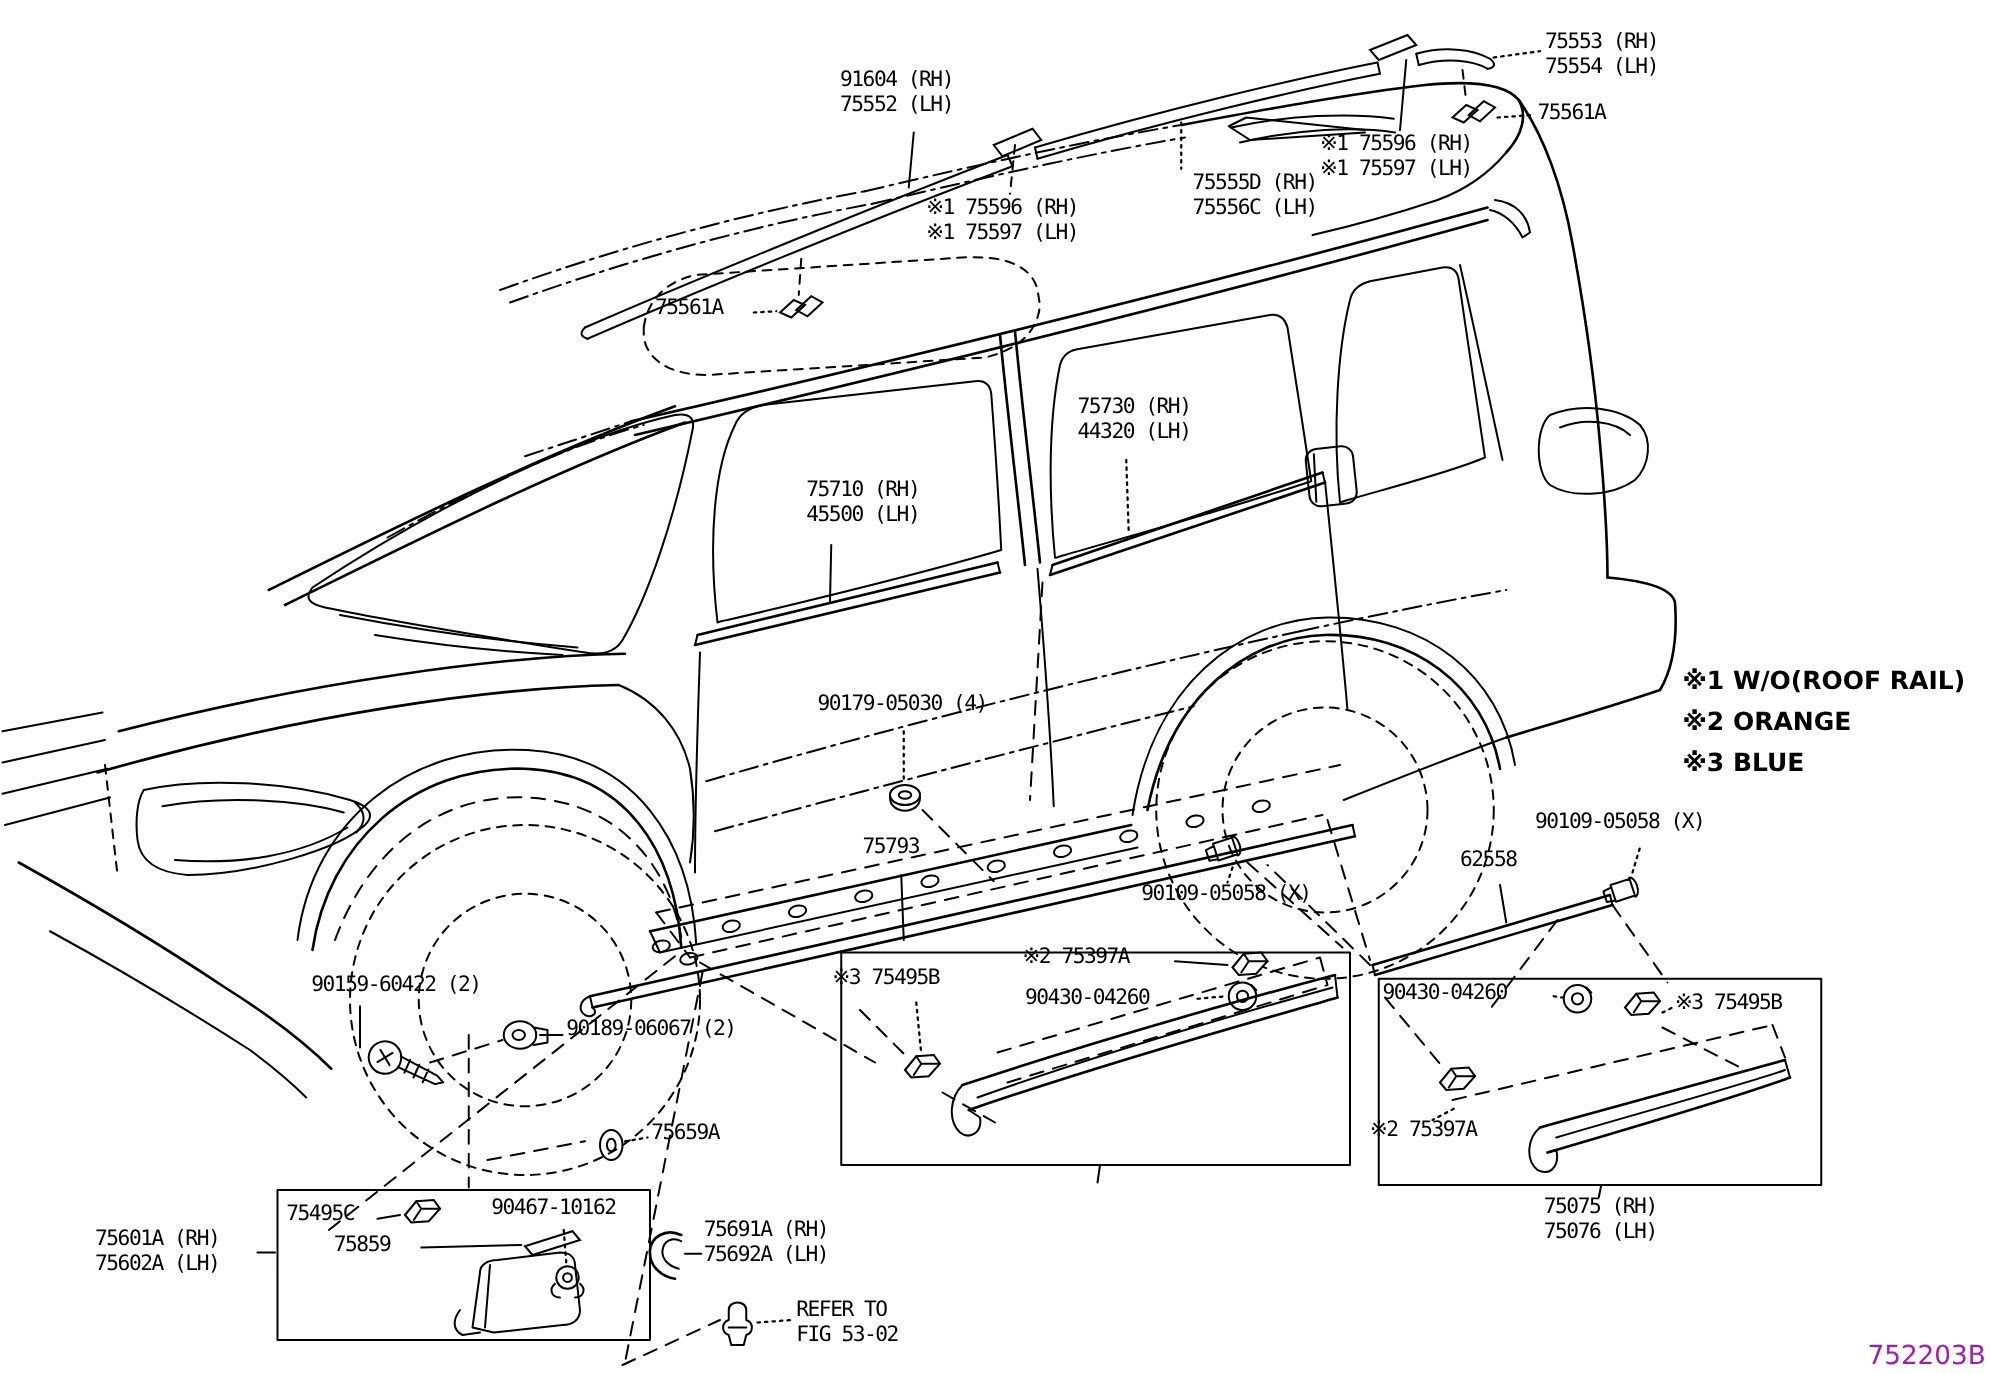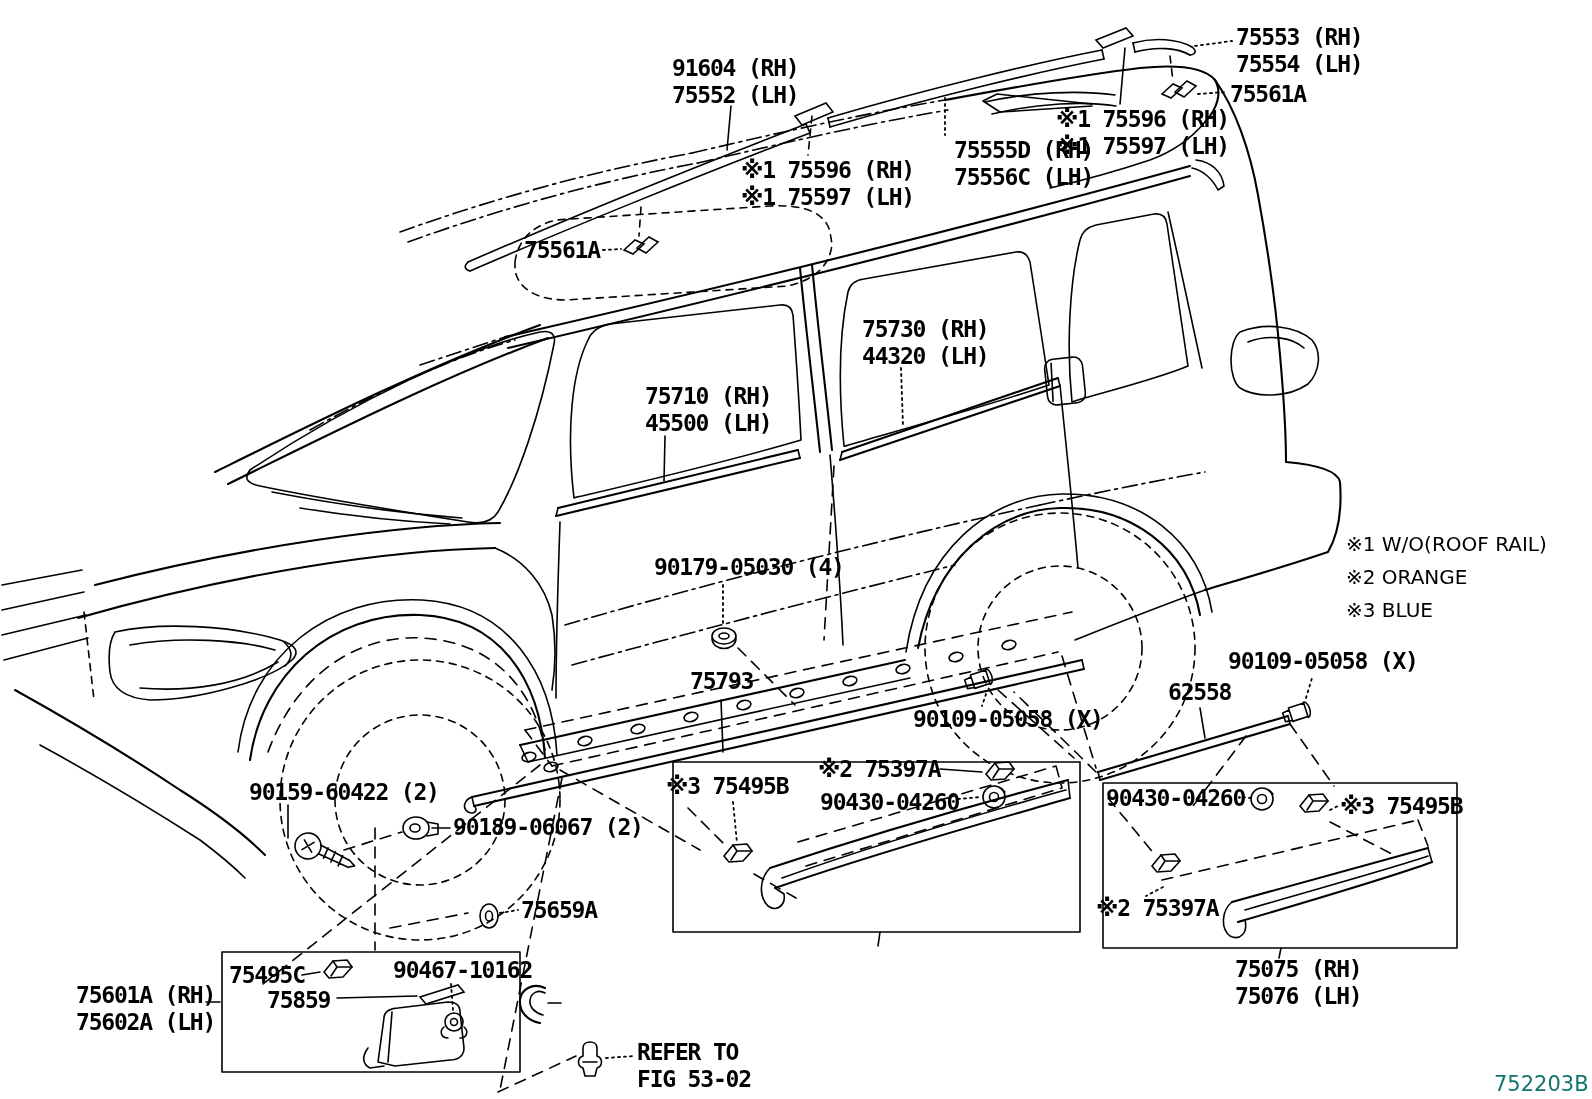--- a/index.html
+++ b/index.html
@@ -4,29 +4,29 @@
 <style>
   html,body{margin:0;padding:0;}
   body{
     width:1592px;height:1099px;position:relative;overflow:hidden;
     background:#ffffff;
     font-family:"DejaVu Sans Mono","DejaVu Sans",monospace;
   }
   #stage{position:absolute;left:0;top:0;width:1592px;height:1099px;}
   svg{position:absolute;left:0;top:0;}
   .pl{
-    position:absolute;color:#000;font-weight:700;font-size:23px;
+    position:absolute;color:#000;font-weight:400;font-size:17px;
     line-height:1.16;letter-spacing:-1.2px;white-space:pre;
   }
   .legend{
     position:absolute;color:#000;font-family:"DejaVu Sans",sans-serif;
-    font-weight:400;font-size:20px;line-height:1.65;white-space:pre;letter-spacing:0;
+    font-weight:700;font-size:20px;line-height:1.65;white-space:pre;letter-spacing:0;
   }
   .fig{
-    position:absolute;color:#0f766e;font-family:"DejaVu Sans",sans-serif;
+    position:absolute;color:#a21caf;font-family:"DejaVu Sans",sans-serif;
     font-size:21px;letter-spacing:0;
   }
   
   .k{stroke:#000;fill:none;stroke-width:2.1;stroke-linecap:round;stroke-linejoin:round;}
   .t{stroke-width:1.6;}
   .d{stroke-dasharray:11 8;}
   .d2{stroke-dasharray:7 6;}
   .dd{stroke-dasharray:15 5 3 5;}
   .dt{stroke-width:1.8;stroke-dasharray:2 4;}
   .w{fill:#fff;stroke:#000;}
@@ -381,20 +381,22 @@
   <div class="pl" style="left:818px;top:756px">※2 75397A</div>
   <div class="pl" style="left:820px;top:789px">90430-04260</div>
   <div class="pl" style="left:1106px;top:785px">90430-04260</div>
   <div class="pl" style="left:1340px;top:793px">※3 75495B</div>
   <div class="pl" style="left:1096px;top:895px">※2 75397A</div>
   <div class="pl" style="left:1235px;top:956px">75075 (RH)
 75076 (LH)</div>
   <div class="pl" style="left:229px;top:962px">75495C</div>
   <div class="pl" style="left:393px;top:957px">90467-10162</div>
   <div class="pl" style="left:267px;top:987px">75859</div>
+  <div class="pl" style="left:563px;top:975px">75691A (RH)
+75692A (LH)</div>
   <div class="pl" style="left:76px;top:982px">75601A (RH)
 75602A (LH)</div>
   <div class="pl" style="left:637px;top:1039px">REFER TO
 FIG 53-02</div>
 
   <div class="legend" style="left:1346px;top:528px">※1 W/O(ROOF RAIL)
 ※2 ORANGE
 ※3 BLUE</div>
   <div class="fig" style="left:1494px;top:1072px">752203B</div>
 

